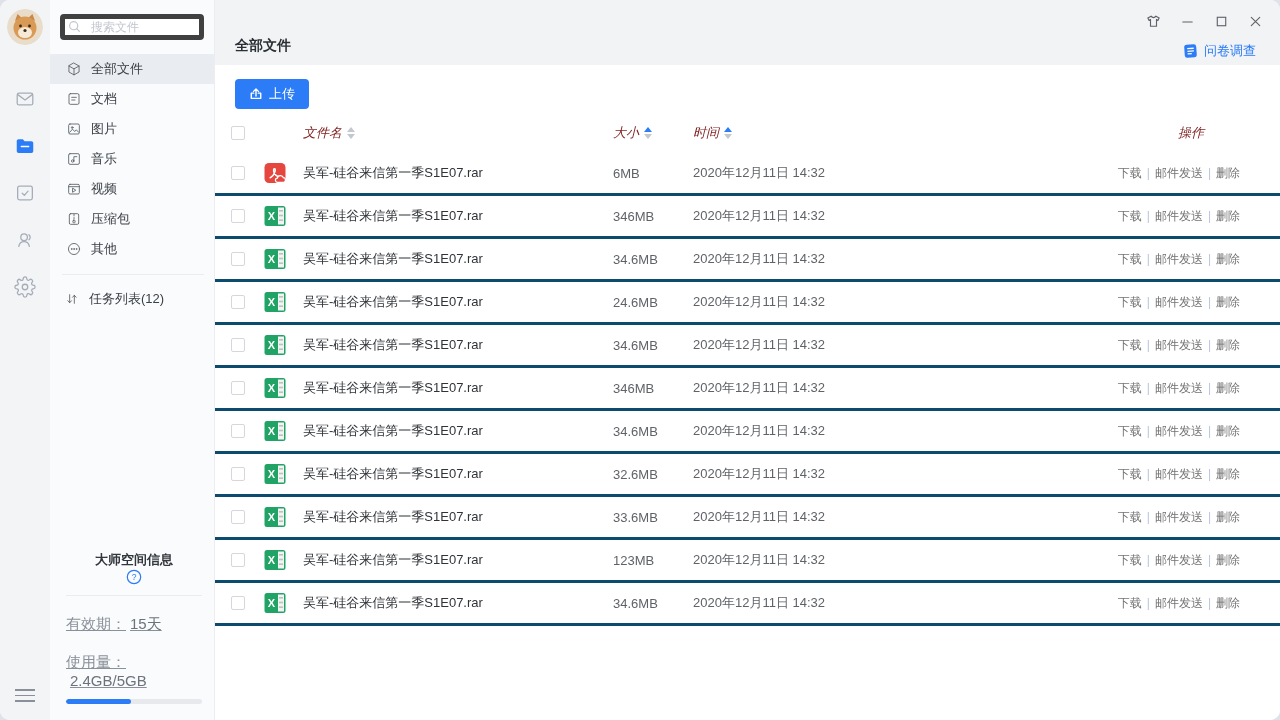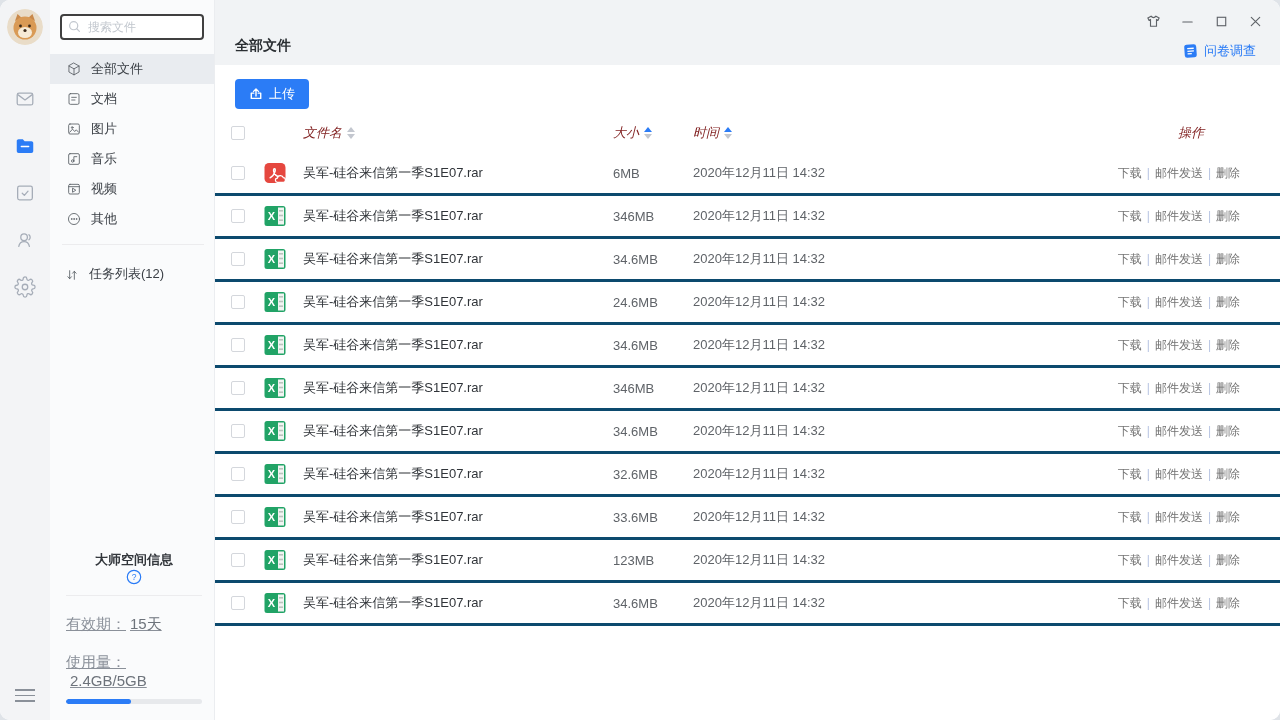--- a/index.html
+++ b/index.html
@@ -12,28 +12,28 @@
   .rail-icons { display:flex; flex-direction:column; gap:23px; margin-top:42px; align-items:center; }
   .rail-btn { width:24px; height:24px; display:flex; align-items:center; justify-content:center; cursor:pointer; }
   .rail-btn svg { width:22px; height:22px; stroke:#a6adb8; fill:none; stroke-width:1.4; stroke-linecap:round; stroke-linejoin:round; }
   .rail-btn.active svg { stroke:none; }
   .menu-btn { margin-top:auto; margin-bottom:18px; display:flex; flex-direction:column; gap:4px; cursor:pointer; }
   .menu-btn i { display:block; width:20px; height:1.6px; background:#8a9099; }
 
   
   .sidebar { width:165px; background:#fafbfc; border-right:1px solid #ebedf0; display:flex; flex-direction:column; flex-shrink:0; }
   .search-box { margin:14px 10px 14px 10px; position:relative; }
-  .search-box input { width:100%; height:26px; border:2px solid #404040; border-radius:4px; background:#fff; font-size:12px; padding:0 8px 0 26px; color:#666; outline:none; font-family:"Liberation Sans",sans-serif; }
+  .search-box input { width:100%; height:26px; border:5px solid #404040; border-radius:4px; background:#fff; font-size:12px; padding:0 8px 0 26px; color:#666; outline:none; font-family:"Liberation Sans",sans-serif; }
   .search-box input::placeholder { color:#c2c7ce; }
   .search-box svg { position:absolute; left:8px; top:6px; width:13px; height:13px; stroke:#c2c7ce; fill:none; stroke-width:1.5; stroke-linecap:round; }
   .nav-item { height:30px; display:flex; align-items:center; gap:9px; padding-left:16px; font-size:13px; color:#3a3f45; cursor:pointer; }
   .nav-item.active { background:#e9ecf0; }
   .nav-item svg { width:16px; height:16px; stroke:#5a6066; fill:none; stroke-width:1.3; stroke-linecap:round; stroke-linejoin:round; flex-shrink:0; }
   .side-divider { height:1px; background:#ececee; margin:10px 10px 10px 12px; }
-  .task-item { display:flex; align-items:flex-end; gap:9px; padding-left:14px; font-size:13px; color:#3a3f45; height:28px; cursor:pointer; }
+  .task-item { display:flex; align-items:center; gap:9px; padding-left:14px; font-size:13px; color:#3a3f45; height:28px; cursor:pointer; }
   .task-item svg { width:16px; height:16px; stroke:#5a6066; fill:none; stroke-width:1.3; stroke-linecap:round; stroke-linejoin:round; }
 
   .space-info { margin-top:auto; padding:0 12px 16px 16px; }
   .space-title-row { display:flex; align-items:center; justify-content:flex-start; padding-bottom:10px; border-bottom:1px solid #ececee;flex-direction:column; }
   .space-title { font-size:13px; font-weight:bold; color:#33373c; }
   .help-btn { width:16px; height:16px; cursor:pointer; }
   .space-row { font-size:15px; color:#8a9099; margin-top:19px;text-decoration:underline; }
   .space-row .val { color:#6d737b; margin-left:4px; }
   .progress-track { margin-top:10px; height:5px; border-radius:3px; background:#e7e9ec; overflow:hidden; }
   .progress-fill { height:100%; border-radius:3px; background:#2b7cf6; }
@@ -175,20 +175,28 @@
     <div class="nav-item">
       <svg viewBox="0 0 24 24">
           <rect x="4" y="5" width="16" height="14.5" rx="2"></rect>
           <path d="M4 8.5h16"></path>
           <path d="M10.3 11l4.4 2.8-4.4 2.8z"></path>
         </svg>
       <span>视频</span>
     </div>
     <div class="nav-item">
       <svg viewBox="0 0 24 24">
+          <rect x="5" y="4" width="14" height="16" rx="2"></rect>
+          <path d="M12 5v2.4M12 9.8v2.4"></path>
+          <rect x="10.4" y="14" width="3.2" height="3.6" rx="0.8"></rect>
+        </svg>
+      <span>压缩包</span>
+    </div>
+    <div class="nav-item">
+      <svg viewBox="0 0 24 24">
           <circle cx="12" cy="12" r="8.3"></circle>
           <circle cx="8.4" cy="12" r="0.6"></circle>
           <circle cx="12" cy="12" r="0.6"></circle>
           <circle cx="15.6" cy="12" r="0.6"></circle>
         </svg>
       <span>其他</span>
     </div>
 
     <div class="side-divider"></div>
 

